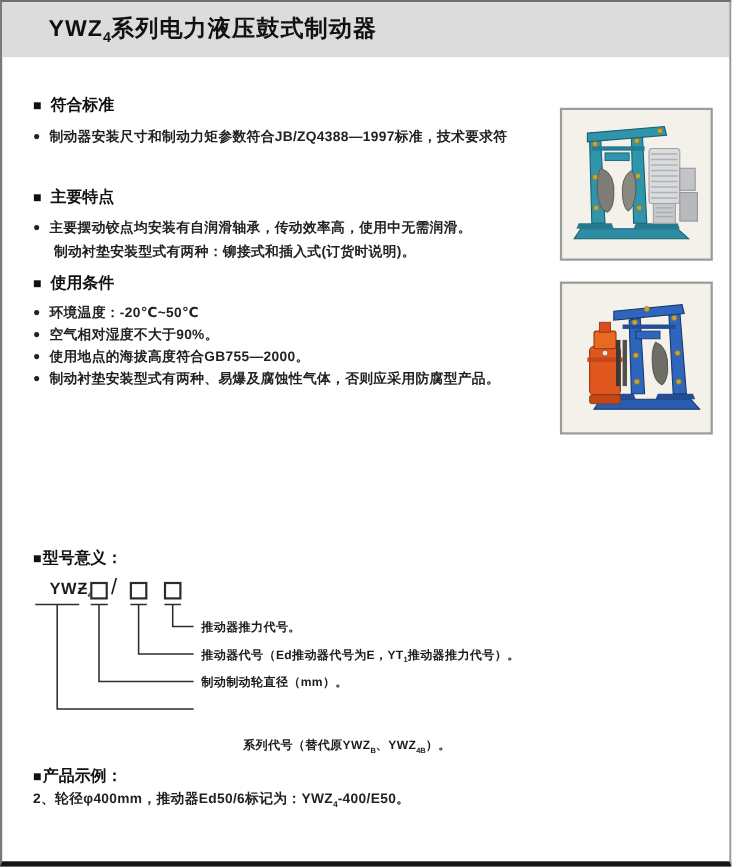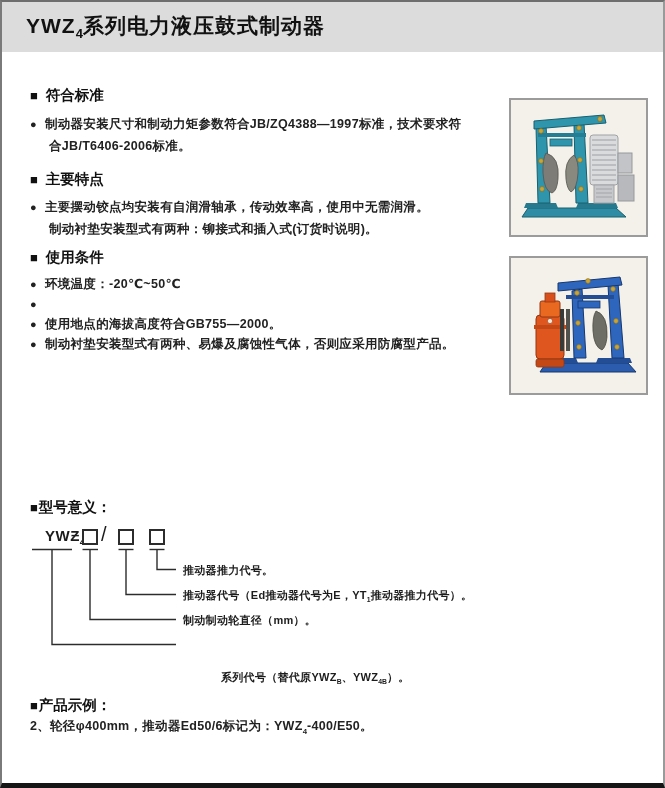--- a/index.html
+++ b/index.html
@@ -6,21 +6,21 @@
   html,body { background:#fff; }
   .page {
     position:relative; width:665px; height:788px; background:#fff;
     border-top:2px solid #6e6e6e; border-left:2px solid #7a7a7a;
     border-right:2px solid #9a9a9a; border-bottom:5px solid #151515;
     font-family:"Liberation Sans","DejaVu Sans",sans-serif;
     color:#1c1c1c; overflow:hidden;
   }
   .header {
     position:absolute; top:0; left:0; right:0; height:50px;
-    background:#dcdcdc; display:flex; align-items:center; padding-left:24px;
+    background:#dcdcdc; display:flex; align-items:center; padding-left:42px;
   }
   .title { font-size:21px; font-weight:bold; letter-spacing:1px; color:#111; }
   .sb { font-size:62%; vertical-align:sub; letter-spacing:0; }
 
   .sec { position:absolute; left:28px; }
   .sec-h { display:flex; align-items:center; font-size:14.5px; font-weight:bold; color:#111; }
   .sq { font-size:13px; margin-right:8px; line-height:1; }
   .sec-h.tight .sq { margin-right:1px; }
   .body-line { font-size:12.5px; font-weight:600; line-height:22px; color:#222; letter-spacing:0.3px; }
   .bullet-row { display:flex; align-items:flex-start; }
@@ -58,21 +58,20 @@
 
   <div class="sec" style="top:84px;">
     <div class="sec-h">
       <span class="sq">■</span>
       <span>符合标准</span>
     </div>
     <div class="body-line bullet-row" style="margin-top:8px;">
       <span class="dot">●</span>
       <span>制动器安装尺寸和制动力矩参数符合JB/ZQ4388—1997标准，技术要求符</span>
     </div>
-    <div class="body-line cont">合JB/T6406-2006标准。</div>
   </div>
 
   <div class="sec" style="top:168px;">
     <div class="sec-h">
       <span class="sq">■</span>
       <span>主要特点</span>
     </div>
     <div class="body-line bullet-row" style="margin-top:7px;">
       <span class="dot">●</span>
       <span>主要摆动铰点均安装有自润滑轴承，传动效率高，使用中无需润滑。</span>
@@ -84,20 +83,21 @@
     <div class="sec-h">
       <span class="sq">■</span>
       <span>使用条件</span>
     </div>
     <div class="body-line bullet-row cond-row" style="margin-top:7px;">
       <span class="dot" style="line-height:20px;">●</span>
       <span>环境温度：-20℃~50℃</span>
     </div>
     <div class="body-line bullet-row cond-row">
       <span class="dot" style="line-height:20px;">●</span>
+      <span>空气相对湿度不大于90%。</span>
     </div>
     <div class="body-line bullet-row cond-row">
       <span class="dot" style="line-height:20px;">●</span>
       <span>使用地点的海拔高度符合GB755—2000。</span>
     </div>
     <div class="body-line bullet-row cond-row">
       <span class="dot" style="line-height:20px;">●</span>
       <span>制动衬垫安装型式有两种、易爆及腐蚀性气体，否则应采用防腐型产品。</span>
     </div>
   </div>

